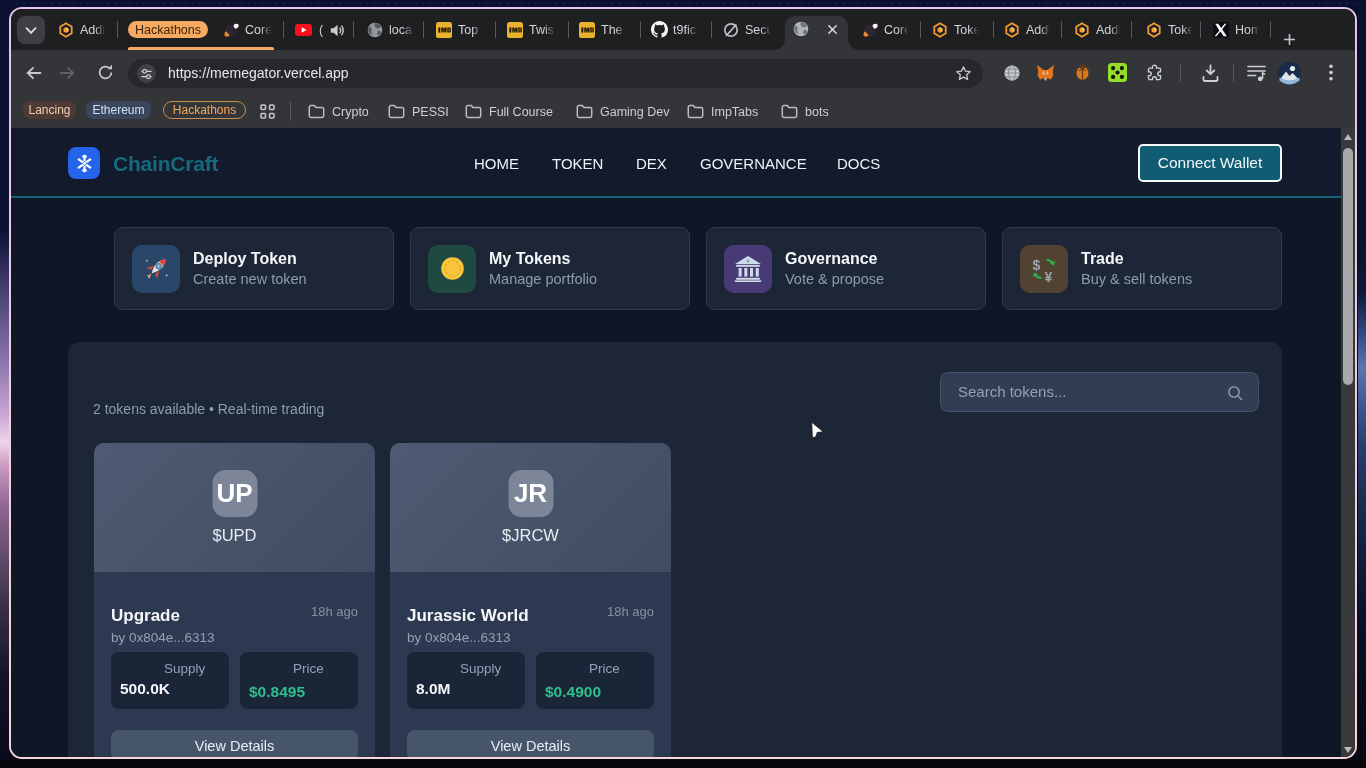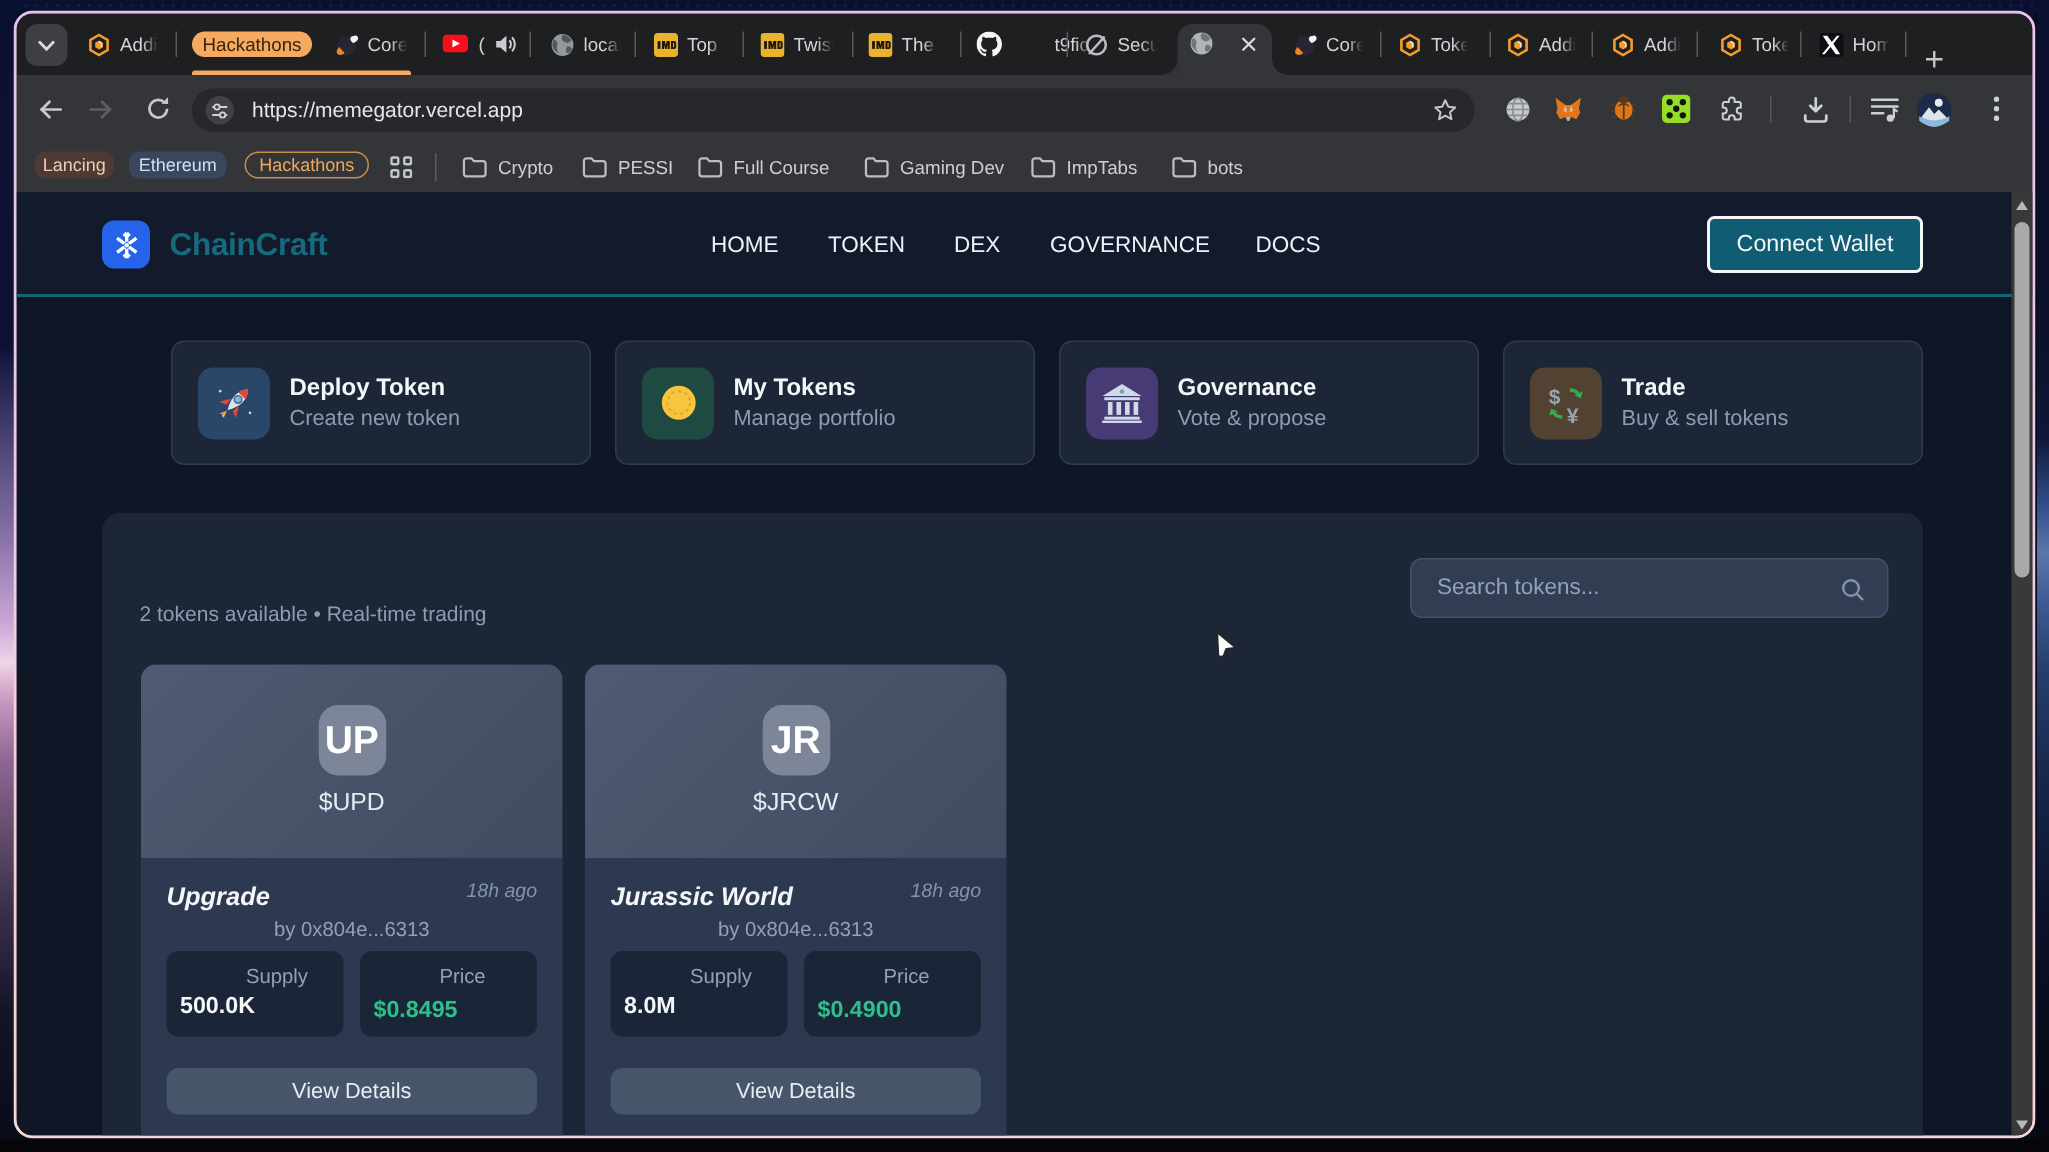--- a/index.html
+++ b/index.html
@@ -62,24 +62,24 @@
 .search { position:absolute; left:872px; top:30px; width:319px; height:40px; background:#303d52; border:1px solid #44516a; border-radius:8px; }
 .search .ph { position:absolute; left:17px; top:10px; color:#93a2b8; font-size:15px; }
 .search svg { position:absolute; right:14px; top:12px; }
 
 .tcard { position:absolute; top:101px; width:281px; height:450px; background:#2c3950; border-radius:10px; overflow:hidden; }
 .tc1 { left:26px; } .tc2 { left:322px; }
 .timg { height:129px; background:linear-gradient(135deg,#4e5b73 0%,#475469 45%,#404c62 100%); position:relative; }
 .tbadge { position:absolute; left:50%; top:27px; transform:translateX(-50%); width:45px; height:47px; border-radius:13px; background:#7c8698; color:#fff; font-size:26px; font-weight:bold; display:flex; align-items:center; justify-content:center; }
 .tsym { position:absolute; left:0; right:0; top:83px; text-align:center; color:#e6ebf2; font-size:16.5px; }
 .tbody { position:relative; padding:16px 17px 0 17px; }
-.trow1 { display:flex; justify-content:space-between; align-items:flex-start; margin-top:0;font-style:italic; }
+.trow1 { display:flex; justify-content:space-between; align-items:flex-start; margin-top:18px; }
 .tname { color:#f4f6f9; font-size:17px; font-weight:bold; }
 .tago { color:#8593a6; font-size:13px; margin-top:-2px; }
-.tby { color:#93a1b5; font-size:13.5px; margin-top:4px;text-align:center; }
+.tby { color:#93a1b5; font-size:13.5px; margin-top:4px; }
 .tstats { display:flex; gap:11px; margin-top:7px; }
 .tstat { flex:1; height:57px; background:#1a2537; border-radius:8px; padding:9px 8px 0 9px; }
 .tstat .k { color:#93a1b5; font-size:13.5px;margin-left:44px; }
 .tstat .v { color:#f4f6f9; font-size:15.5px; font-weight:bold; margin-top:4px; }
 .tstat .vg { color:#2ec08c; font-size:15.5px; font-weight:bold; margin-top:7px; }
 .tbtn { margin-top:21px; height:31px; background:#47556b; border-radius:8px; color:#e8edf3; font-size:14.5px; display:flex; align-items:center; justify-content:center; }
 
 
 .sbar { position:absolute; right:0; top:0; width:14px; height:629px; background:#39393b; }
 .sthumb { position:absolute; left:2px; top:20px; width:10px; height:237px; border-radius:5px; background:#a9a9ab; }
@@ -180,21 +180,21 @@
           </g>
         </svg>
       </div>
       <div style="position:absolute;left:590px;top:13.5px;width:26px;color:#d2d4d7;font-size:12.5px;white-space:nowrap;overflow:hidden;-webkit-mask-image:linear-gradient(to right,#000 55%,transparent 95%);">The B</div>
       <div class="tsep" style="left:629px"></div>
       <div style="position:absolute;left:640px;top:12px;width:17px;height:17px;display:flex;align-items:center;">
         <svg width="17" height="17" viewBox="0 0 16 16">
           <path fill="#f2f4f6" d="M8 0C3.58 0 0 3.58 0 8c0 3.54 2.29 6.53 5.47 7.59.4.07.55-.17.55-.38 0-.19-.01-.82-.01-1.49-2.01.37-2.53-.49-2.69-.94-.09-.23-.48-.94-.82-1.13-.28-.15-.68-.52-.01-.53.63-.01 1.08.58 1.23.82.72 1.21 1.87.87 2.33.66.07-.52.28-.87.51-1.07-1.78-.2-3.64-.89-3.64-3.95 0-.87.31-1.59.82-2.15-.08-.2-.36-1.02.08-2.12 0 0 .67-.21 2.2.82.64-.18 1.32-.27 2-.27s1.36.09 2 .27c1.53-1.04 2.2-.82 2.2-.82.44 1.1.16 1.92.08 2.12.51.56.82 1.27.82 2.15 0 3.07-1.87 3.75-3.65 3.95.29.25.54.73.54 1.48 0 1.07-.01 1.93-.01 2.2 0 .21.15.46.55.38A8.01 8.01 0 0 0 16 8c0-4.42-3.58-8-8-8z"></path>
         </svg>
       </div>
-      <div style="position:absolute;left:692px;top:13.5px;width:26px;color:#d2d4d7;font-size:12.5px;white-space:nowrap;overflow:hidden;-webkit-mask-image:linear-gradient(to right,#000 55%,transparent 95%);">t9fic</div>
+      <div style="position:absolute;left:662px;top:13.5px;width:26px;color:#d2d4d7;font-size:12.5px;white-space:nowrap;overflow:hidden;-webkit-mask-image:linear-gradient(to right,#000 55%,transparent 95%);">t9fic</div>
       <div class="tsep" style="left:700px"></div>
       <div style="position:absolute;left:712px;top:12px;width:17px;height:17px;display:flex;align-items:center;">
         <svg width="16" height="16" viewBox="0 0 16 16">
           <circle cx="8" cy="8" r="6.2" fill="none" stroke="#bbbdc0" stroke-width="1.7"></circle>
           <line x1="3" y1="14" x2="13.4" y2="2.4" stroke="#bbbdc0" stroke-width="1.7"></line>
         </svg>
       </div>
       <div style="position:absolute;left:734px;top:13.5px;width:28px;color:#d2d4d7;font-size:12.5px;white-space:nowrap;overflow:hidden;-webkit-mask-image:linear-gradient(to right,#000 55%,transparent 95%);">Secur</div>
       <div style="position:absolute;left:851px;top:12px;width:17px;height:17px;display:flex;align-items:center;">
         <svg width="18" height="17" viewBox="0 0 18 17">

